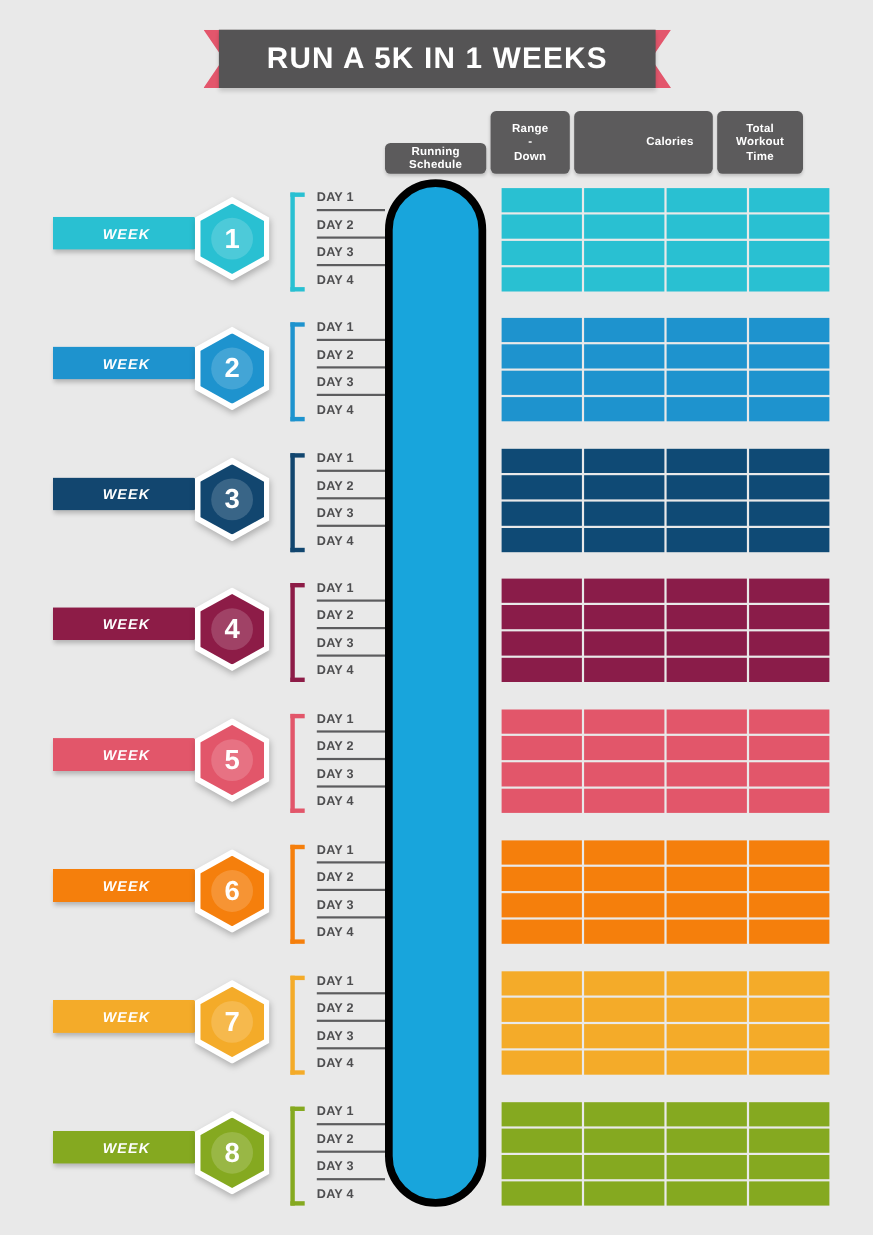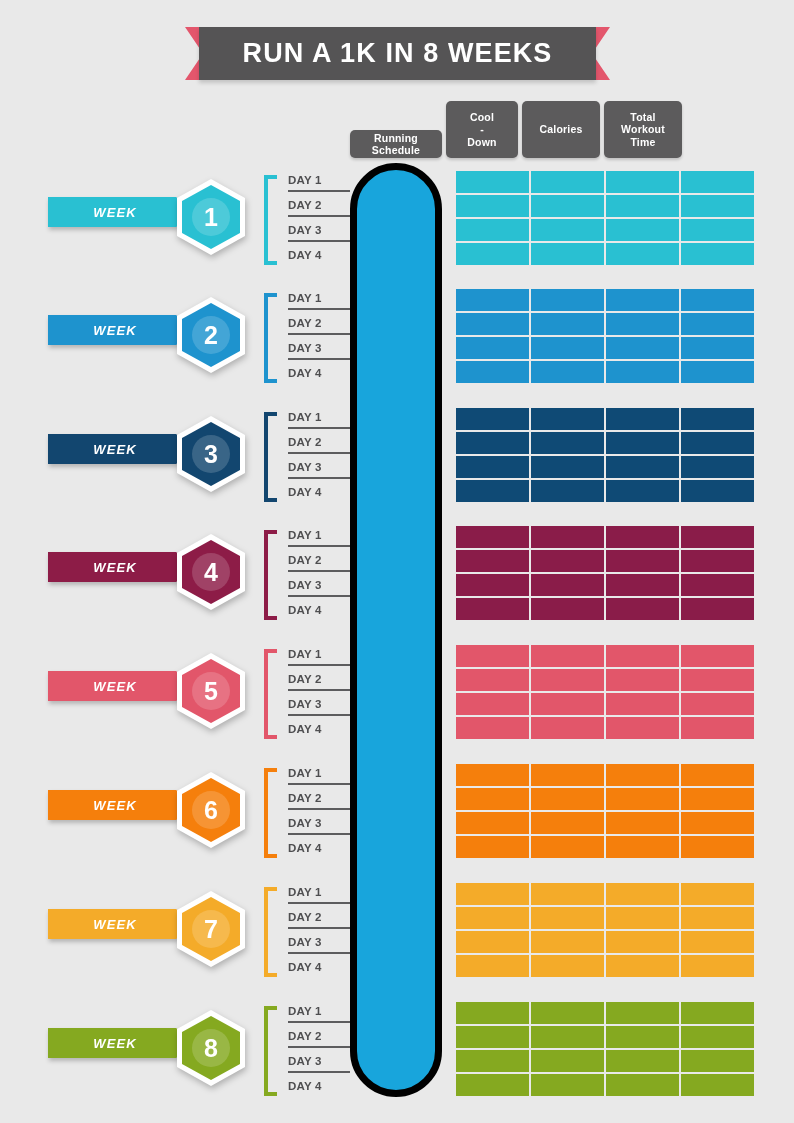--- a/index.html
+++ b/index.html
@@ -165,31 +165,31 @@
   }
   .cell{width:100%;height:100%;}
 </style>
 </head>
 <body>
 
 <div id="title-ribbon">
   <div class="tail left"></div>
   <div class="tail right"></div>
   <div class="band">
-    <span id="title-text">RUN A 1K IN 8 WEEKS</span>
+    <span id="title-text">RUN A 5K IN 1 WEEKS</span>
   </div>
 </div>
 
 <div id="col-headers">
     <div class="col-head c0" style="background: rgb(92, 91, 92);">Running
 Schedule</div>
-    <div class="col-head c1" style="background: rgb(92, 91, 92);">Cool
+    <div class="col-head c1" style="background: rgb(92, 91, 92);">Range
 -
 Down</div>
-    <div class="col-head c3" style="background: rgb(92, 91, 92);">Calories</div>
+    <div class="col-head c3" style="background: rgb(92, 91, 92); padding-left: 48px;">Calories</div>
     <div class="col-head c4" style="background: rgb(92, 91, 92);">Total
 Workout
 Time</div>
   </div>
 
 <div id="running-pill" style="background: rgb(24, 165, 220); border-color: rgb(0, 0, 0);"></div>
 
 <div id="week-rows">
     <div class="week-row" style="top: 163px;">
       <div class="week-banner">

